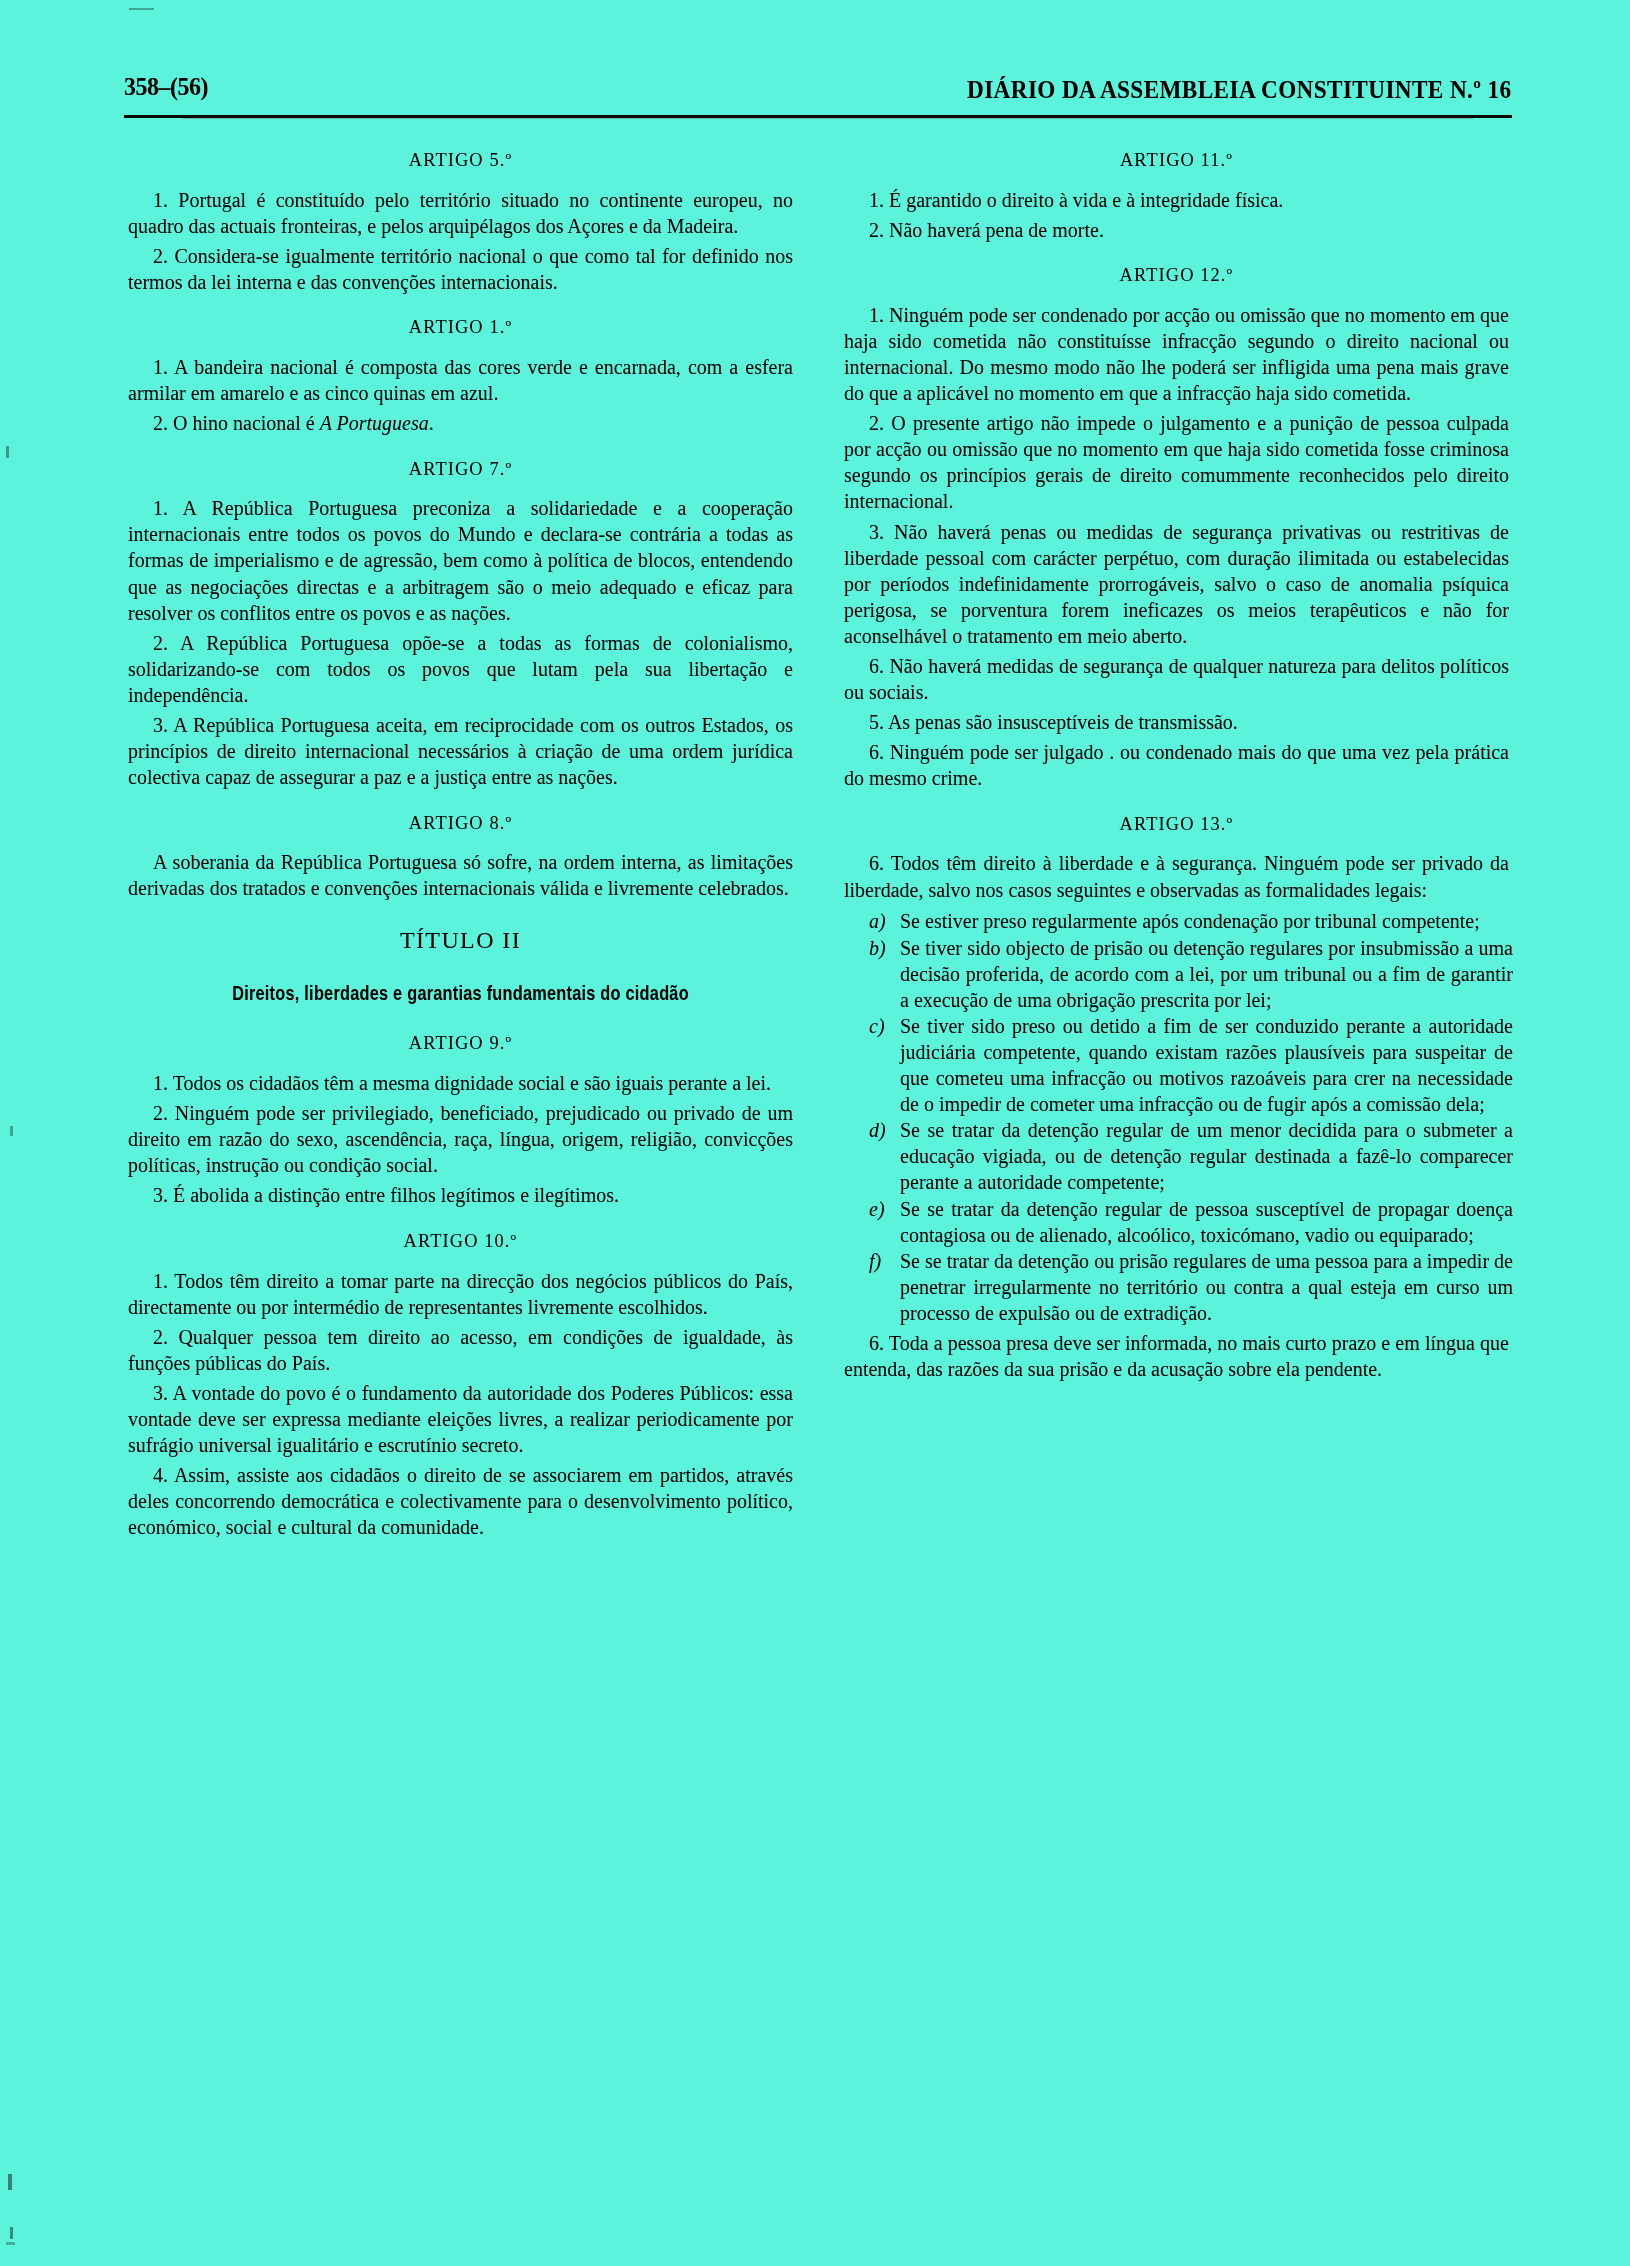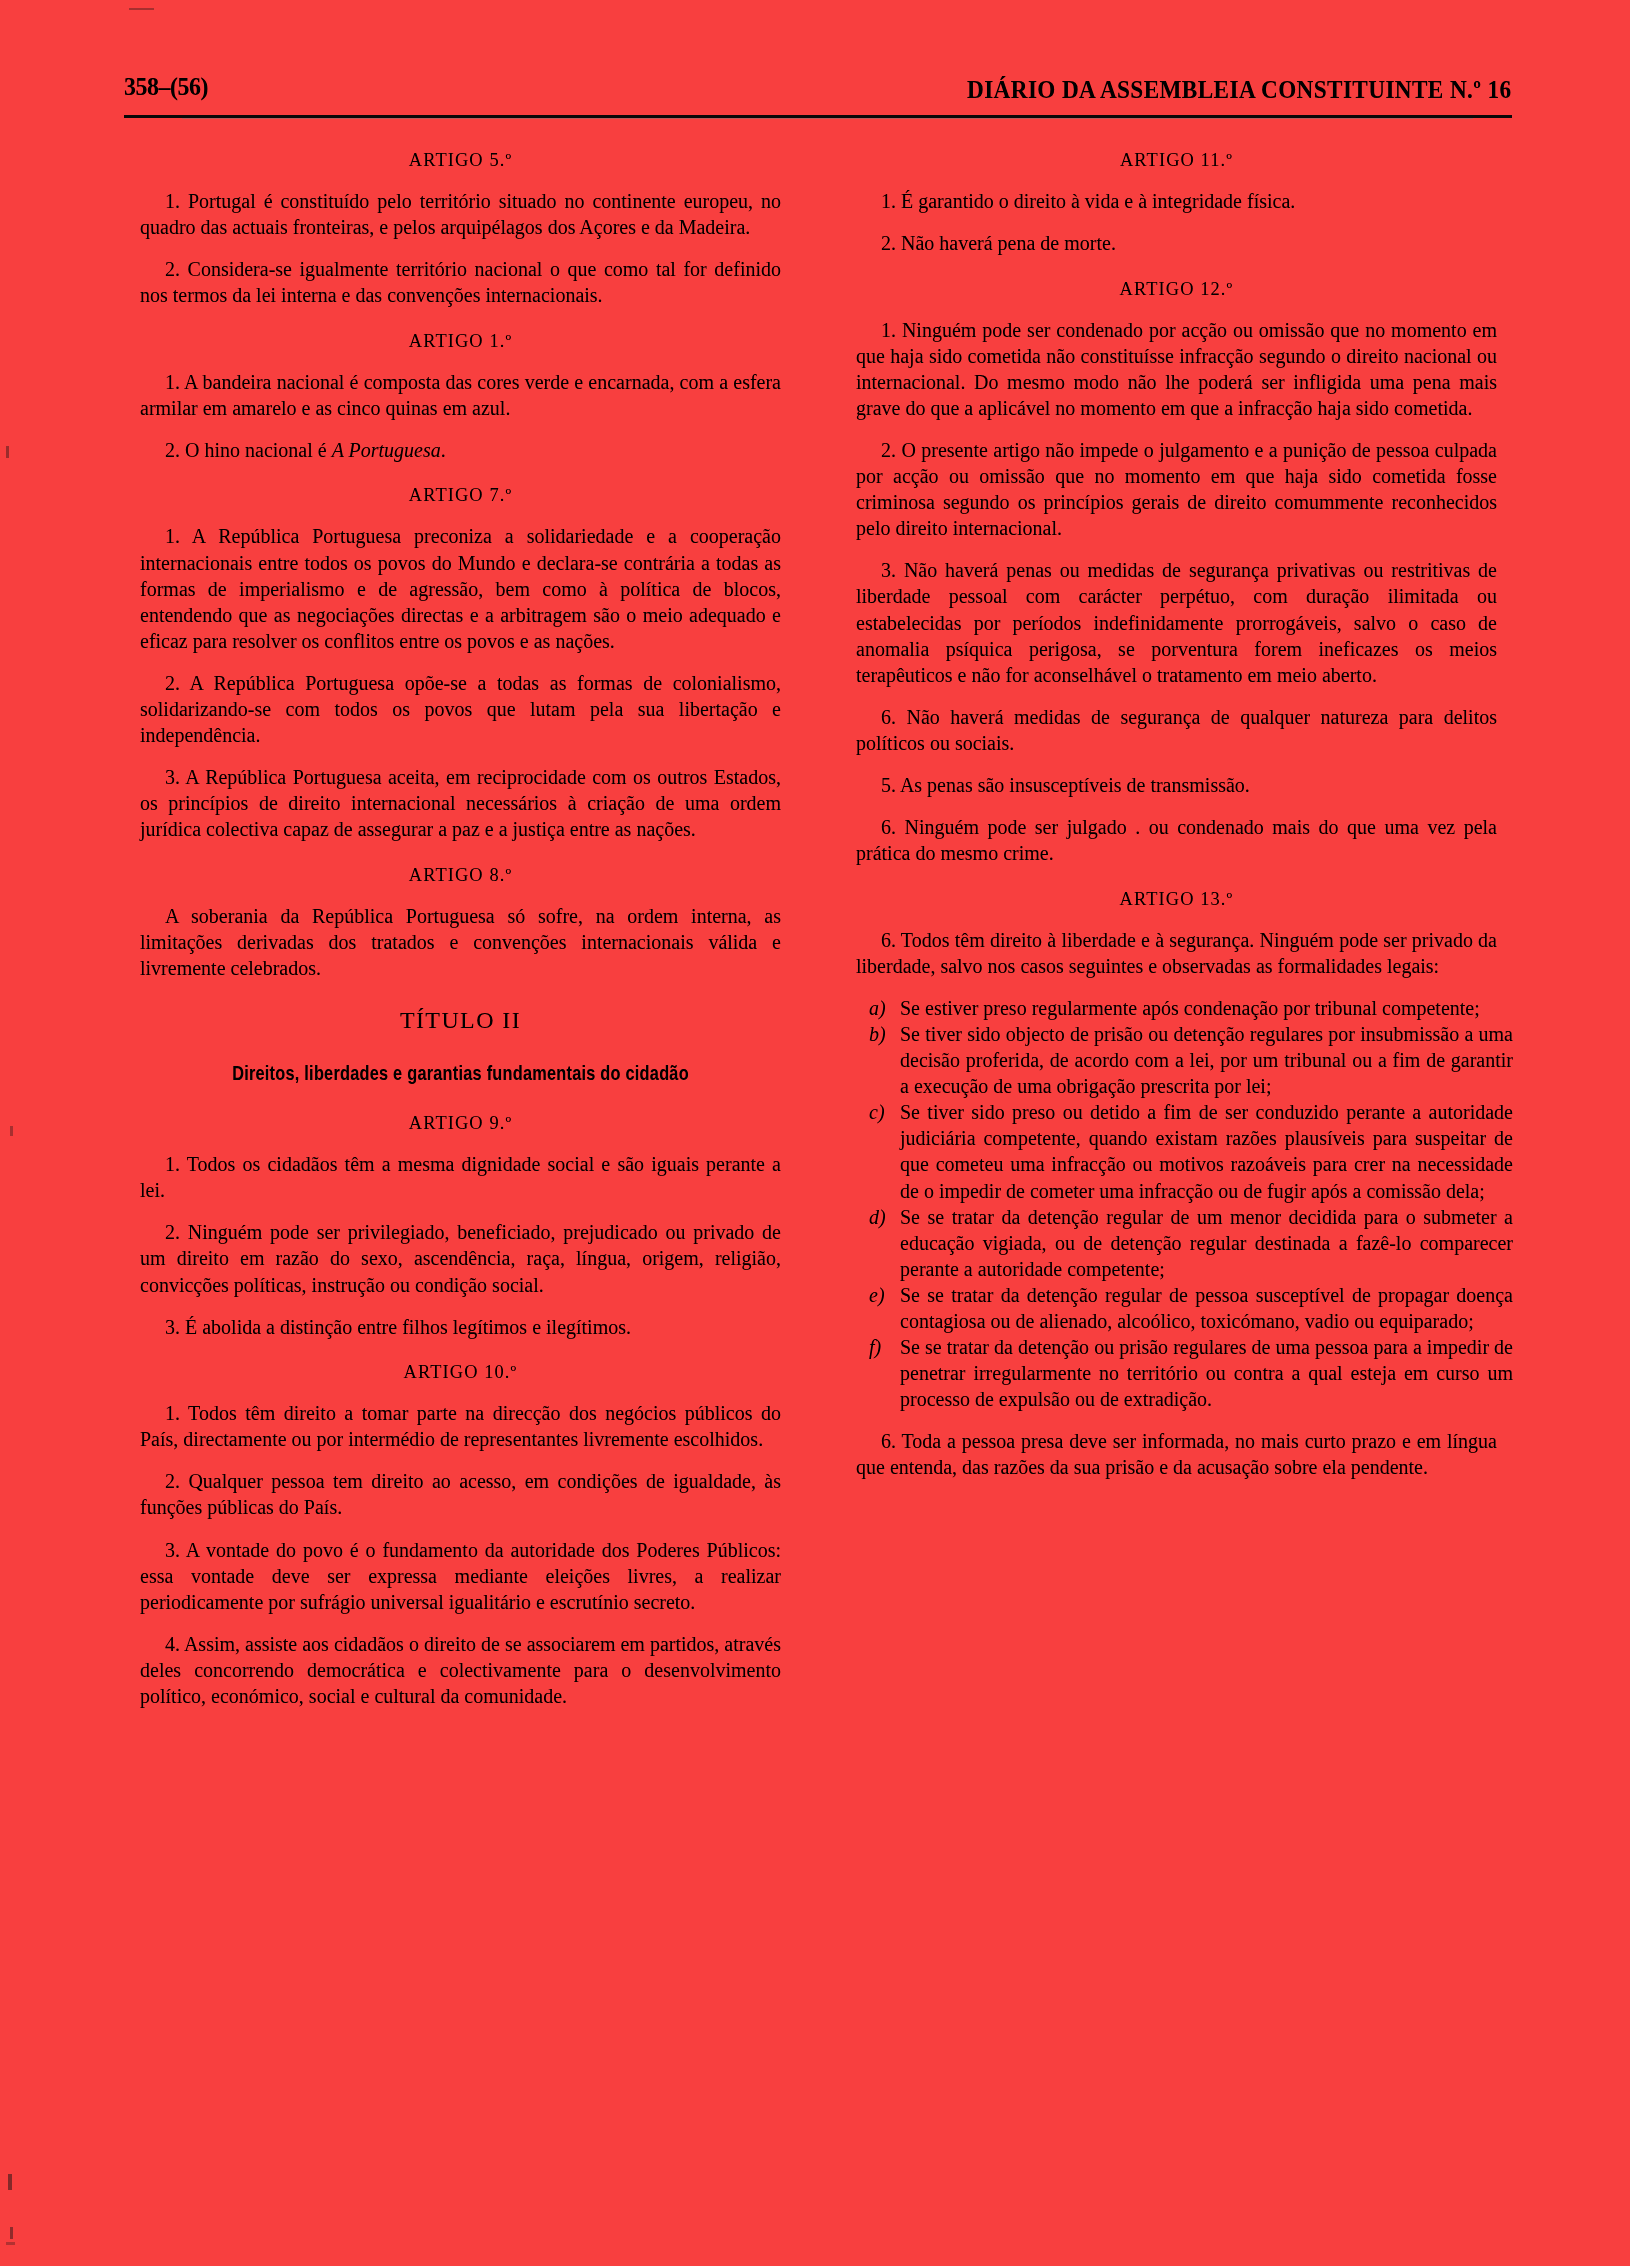--- a/index.html
+++ b/index.html
@@ -12,21 +12,21 @@
     position: relative;
     font-family: "Liberation Serif", "DejaVu Serif", serif;
     color: #000;
     overflow: hidden;
   }
 
   
   .page {
     position: absolute;
     inset: 0;
-    background: #ef4444;
+    background: #5eead4;
   }
 
   
   .edge-noise {
     position: absolute;
     background: #1a1a1a;
     opacity: .55;
   }
 
   
@@ -98,21 +98,21 @@
     text-align: center;
     font-size: 18.4px;
     letter-spacing: 1.1px;
     margin: 20.4px 0 14.6px 0;
     font-weight: normal;
     font-family: "Liberation Serif", serif;
   }
   .art-head.first { margin-top: 12px; }
 
   p.para {
-    margin: 16px;
+    margin: 4px;
     text-indent: 25px;
     text-align: justify;
     font-family: Liberation Serif, serif;
   }
 
   .title-main {
     text-align: center;
     font-size: 24px;
     letter-spacing: 1.4px;
     margin: 24px 0 23px 0;

